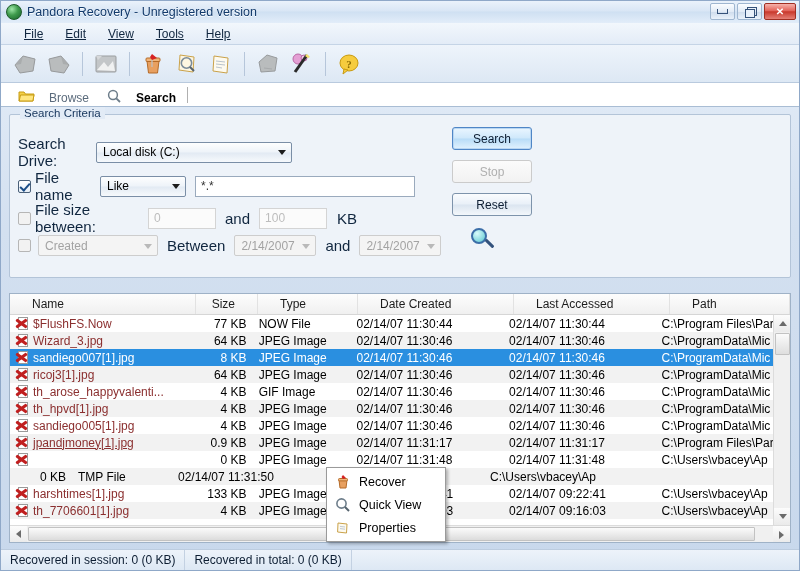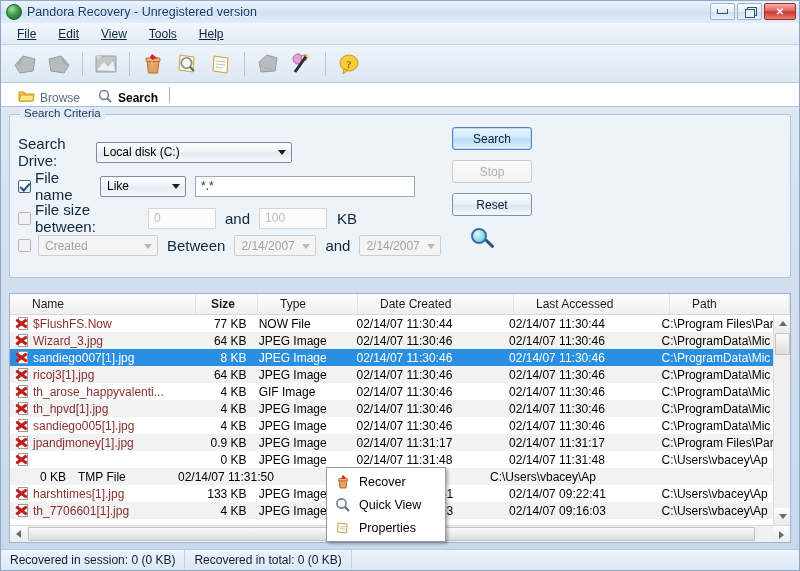--- a/index.html
+++ b/index.html
@@ -45,21 +45,21 @@
     background:linear-gradient(180deg,#f6b2ab 0%,#e2645a 45%,#c8382c 52%,#e58076 100%);
     border-color:#a02e22; color:#fff; font-weight:bold; width:32px;
   }
   .winbtn .glyph-min { display:block; width:11px; height:5px; border:1px solid #35527a; border-top:none; }
   .winbtn .glyph-max { display:block; width:10px; height:9px; position:relative; }
   .winbtn .glyph-max::before{content:"";position:absolute;left:2px;top:0;width:8px;height:7px;border:1px solid #35527a;}
   .winbtn .glyph-max::after{content:"";position:absolute;left:0;top:2px;width:8px;height:7px;border:1px solid #35527a;background:#e8f0fa;}
   
   #menubar {
     height:22px; flex:0 0 22px; display:flex; align-items:center;
-    padding-left:5px;
+    padding-left:12px;
     background:linear-gradient(180deg,#f2f7fc 0%,#e3ecf7 100%);
     border-bottom:1px solid #c5d4e6;
   }
   .menuitem { padding:2px 11px; color:#10263f; font-size:12px; }
   .menuitem u { text-decoration:underline; }
   
   #toolbar {
     height:38px; flex:0 0 38px; display:flex; align-items:center;
     padding-left:8px; gap:2px;
     background:linear-gradient(180deg,#eef4fb 0%,#dde8f4 100%);
@@ -67,21 +67,21 @@
   }
   .tbtn { width:32px; height:32px; display:flex; align-items:center; justify-content:center; }
   .tbsep { width:1px; height:24px; background:#b6c6da; margin:0 5px; }
   
   #tabstrip {
     height:24px; flex:0 0 24px; display:flex; align-items:flex-end;
     background:#fff;
     border-bottom:1px solid #a9bdd4;
     padding-left:8px;
   }
-  .tab { height:17px; display:flex; align-items:center; gap:5px; padding:0 9px; font-size:12px; color:#5b6b7c; }
+  .tab { height:17px; display:flex; align-items:center; gap:14px; padding:0 9px; font-size:12px; color:#5b6b7c; }
   .tab.active { color:#000; font-weight:bold; }
   .tabdivider { width:1px; height:16px; background:#b0b0b0; align-self:center; margin-left:2px; }
   
   #content { flex:1 1 auto; position:relative; padding:7px 8px 0 8px; }
   
   #criteria {
     position:relative; height:164px;
     border:1px solid #b3c4d8; border-radius:2px;
     background:#eef3f9;
   }
@@ -129,21 +129,21 @@
   }
   .btn.disabled { color:#b0b0b0; border-color:#cbcbcb; background:linear-gradient(180deg,#fbfbfb 0%,#f2f2f2 100%); }
   
   #listwrap {
     position:absolute; left:8px; right:8px; top:186px; bottom:6px;
     border:1px solid #9fb2c7; background:#fff; overflow:hidden;
   }
   #lhead { display:flex; height:21px; background:linear-gradient(180deg,#fdfdfd 0%,#f0f0f0 100%); border-bottom:1px solid #d6d6d6; }
   .hcell { font-size:12px; color:#1c1c1c; display:flex; align-items:center; padding:0 22px;
            border-right:1px solid #e2e2e2; }
-  .hcell.right { justify-content:flex-end;font-weight:bold; }
+  .hcell.right { justify-content:flex-end; }
   #lbody { position:absolute; left:0; right:17px; top:21px; bottom:17px; overflow:hidden; }
   .lrow { display:flex; height:17px; align-items:center; font-size:12px; }
   .lrow.alt { background:#f2f2f2; }
   .lrow.sel { background:#2a8fe0; color:#fff; }
   .cell { padding:0 6px; display:flex; align-items:center; white-space:nowrap; overflow:hidden; }
   .cell.right { justify-content:flex-end; }
   .fname { color:#8b2f2f; display:flex; align-items:center; gap:4px; }
   .lrow.sel .fname, .lrow.sel .cell { color:#fff; }
   .fileicon { position:relative; width:13px; height:14px; flex:0 0 13px; }
   .fileicon .pg { position:absolute; left:2px; top:0; width:10px; height:13px; background:#fff; border:1px solid #9a9a9a; }
@@ -506,21 +506,21 @@
               </span>
               <span>sandiego005[1].jpg</span>
             </div>
             <div class="cell right" style="width: 62px;">4 KB</div>
             <div class="cell" style="width: 100px;">JPEG Image</div>
             <div class="cell" style="width: 156px;">02/14/07 11:30:46</div>
             <div class="cell" style="width: 156px;">02/14/07 11:30:46</div>
             <div class="cell" style="width: 120px;">C:\ProgramData\Mic</div>
           </div>
           <div class="lrow alt">
-            <div class="cell fname" style="width: 186px;">
+            <div class="cell fname" style="width: 186px; text-decoration: underline;">
               <span class="fileicon">
                 <span class="pg"></span>
                 <span class="x1"></span>
                 <span class="x2"></span>
               </span>
               <span>jpandjmoney[1].jpg</span>
             </div>
             <div class="cell right" style="width: 62px;">0.9 KB</div>
             <div class="cell" style="width: 100px;">JPEG Image</div>
             <div class="cell" style="width: 156px;">02/14/07 11:31:17</div>

